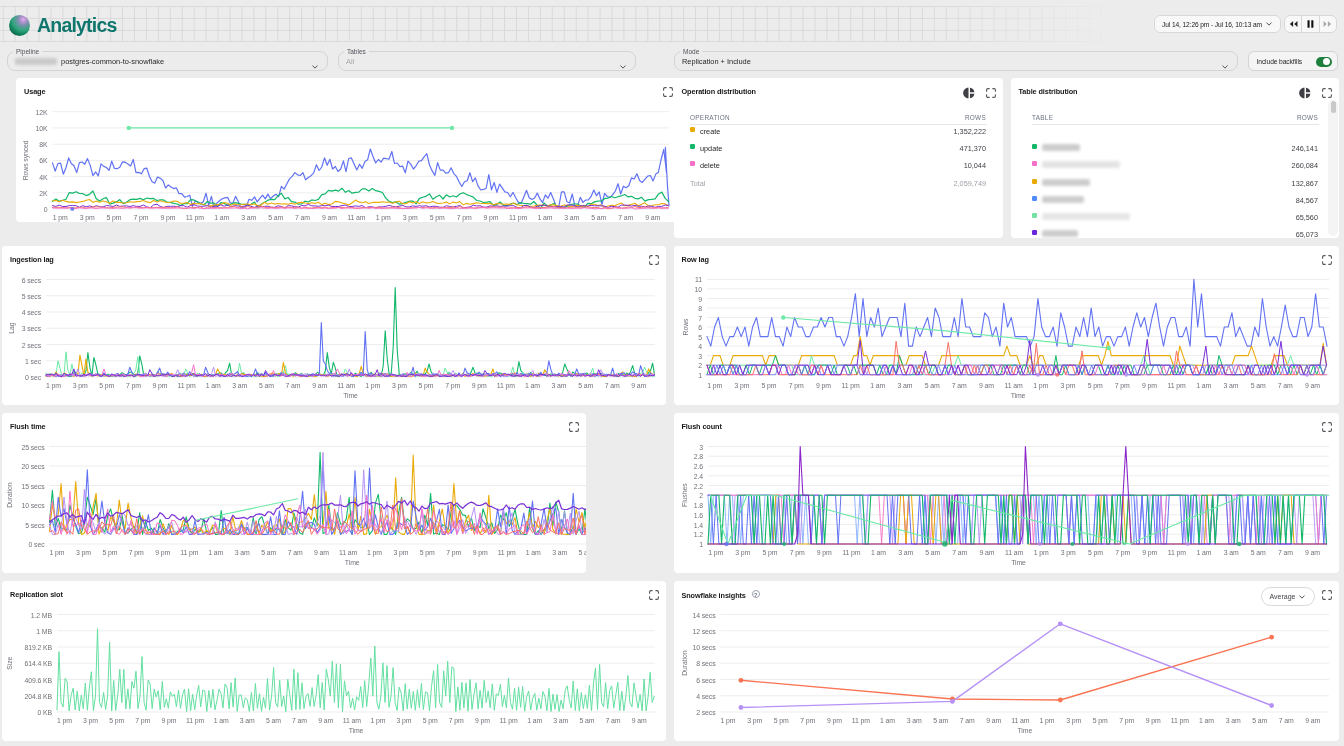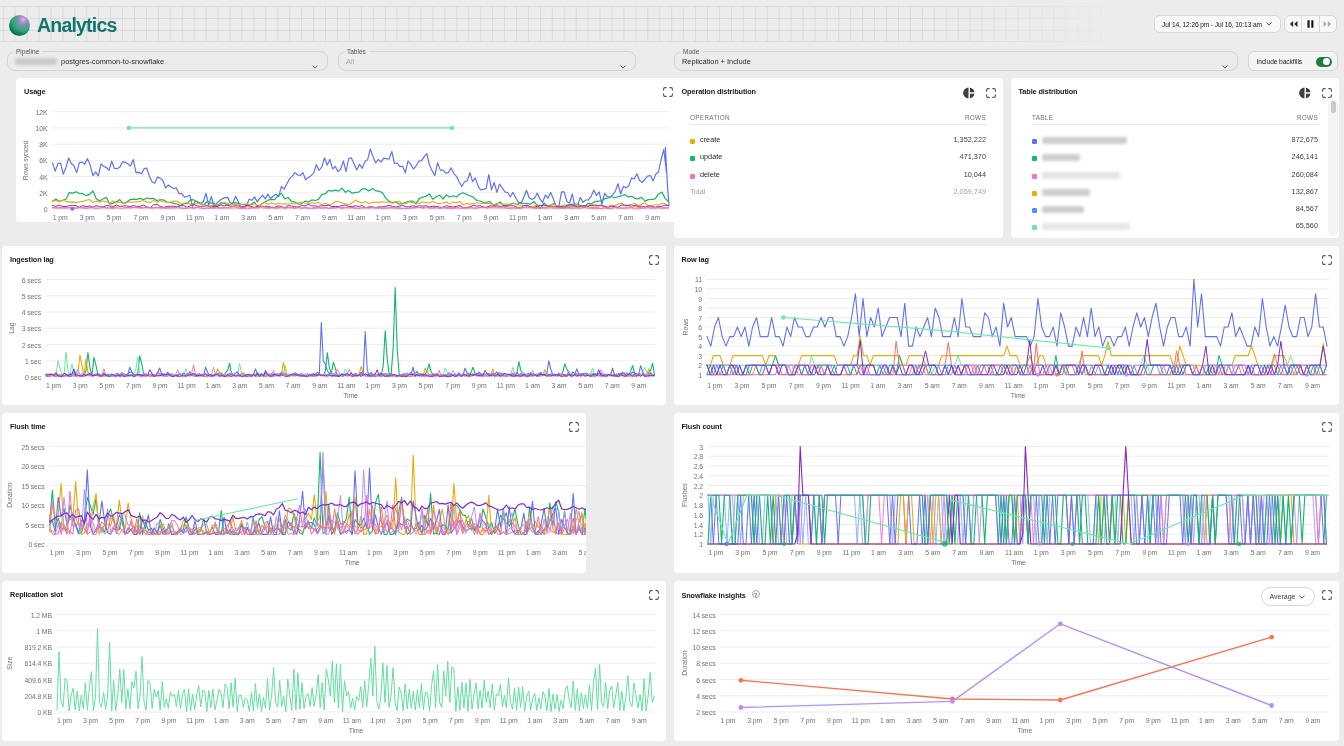--- a/index.html
+++ b/index.html
@@ -25,21 +25,21 @@
 .fld .chev{position:absolute;right:8px;top:5px}
 .bkf{position:absolute;left:1247.5px;top:51px;width:90px;height:20px;border:1px solid #d4d4d4;border-radius:6px;background:#f4f4f4;display:flex;align-items:center}
 .bkf span{font-size:6.7px;letter-spacing:-0.1px;color:#27272a;margin-left:8px;white-space:nowrap}
 .tog{position:absolute;right:5px;top:5px;width:16px;height:9.5px;border-radius:5px;background:#1d7f3e}
 .tog i{position:absolute;right:1.2px;top:1.2px;width:7px;height:7px;border-radius:50%;background:#fff}
 .card{position:absolute;background:#fff;border-radius:4px;overflow:hidden}
 .ct{position:absolute;left:8px;top:9px;font-size:7.3px;font-weight:700;color:#18181b;letter-spacing:-0.1px}
 .cicons{position:absolute;right:7px;top:9px;display:flex;gap:11px;align-items:center}
 .thead{position:absolute;font-size:6.4px;color:#6b7280;letter-spacing:0.3px}
 .tdiv{position:absolute;left:16.5px;right:16px;top:46px;border-top:1px solid #e6e6e8}
-.trow{position:absolute;left:16.5px;right:17px;height:17.2px;display:flex;align-items:flex-end}
+.trow{position:absolute;left:16.5px;right:17px;height:17.2px;display:flex;align-items:flex-start}
 .sq{width:5px;height:5px;border-radius:1.2px;margin-right:5px;flex:none}
 .tname{font-size:7.3px;color:#27272a}
 .tnum{margin-left:auto;font-size:7.3px;color:#3f3f46}
 .blurpill{height:7px;border-radius:2px;background:#cdcdcd;filter:blur(1.6px)}
 .scrolltrack{position:absolute;right:1px;top:22px;bottom:2px;width:10px;background:#f4f4f5;border-radius:5px}
 .scrollthumb{position:absolute;right:2.5px;top:1px;width:5px;height:12px;background:#c9c9c9;border-radius:2.5px}
 .avgbtn{position:absolute;right:24px;top:6px;width:54px;height:19px;border:1px solid #d9d9d9;border-radius:9.5px;background:#fff;
  display:flex;align-items:center;justify-content:center;gap:3px;font-size:7px;color:#3f3f46}
 .qm{display:inline-block;width:8px;height:8px;border:1px solid #9ca3af;border-radius:50%;font-size:5.5px;color:#6b7280;text-align:center;line-height:8px;font-weight:600;margin-left:4px;vertical-align:0.5px}
 </style></head>
@@ -189,25 +189,20 @@
       </svg>
       <svg width="10" height="10" viewBox="0 0 10 10" fill="none" stroke="#52525b" stroke-width="1.1" stroke-linecap="round">
         <path d="M0.6 3.2 V2 A1.4 1.4 0 0 1 2 0.6 H3.2 M6.8 0.6 H8 A1.4 1.4 0 0 1 9.4 2 V3.2 M9.4 6.8 V8 A1.4 1.4 0 0 1 8 9.4 H6.8 M3.2 9.4 H2 A1.4 1.4 0 0 1 0.6 8 V6.8"></path>
       </svg>
     </div>
   </div>
 <div class="card" style="left:1010.5px;top:78px;width:328.5px;height:160px">
     <div class="thead" style="left:21.5px;top:36px">TABLE</div>
     <div class="thead" style="right:21px;top:36px">ROWS</div>
     <div class="tdiv" style="left:21.5px;right:20px"></div>
-    <div class="trow" style="left:21.5px;right:21px;top:49px">
-      <span class="sq" style="background:#6172f3"></span>
-      <span class="blurpill" style="width:85px;opacity:1.0"></span>
-      <span class="tnum">872,675</span>
-    </div>
     <div class="trow" style="left:21.5px;right:21px;top:66.2px">
       <span class="sq" style="background:#12b76a"></span>
       <span class="blurpill" style="width:38px;opacity:1.0"></span>
       <span class="tnum">246,141</span>
     </div>
     <div class="trow" style="left:21.5px;right:21px;top:83.4px">
       <span class="sq" style="background:#f670c7"></span>
       <span class="blurpill" style="width:78px;opacity:0.55"></span>
       <span class="tnum">260,084</span>
     </div>

